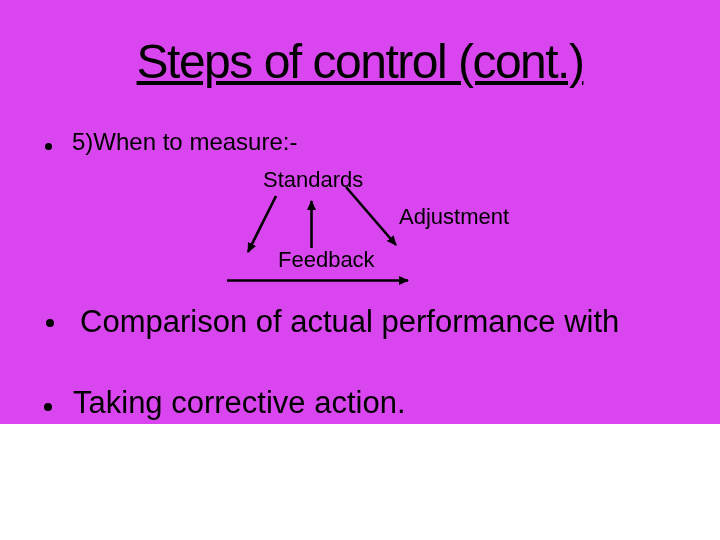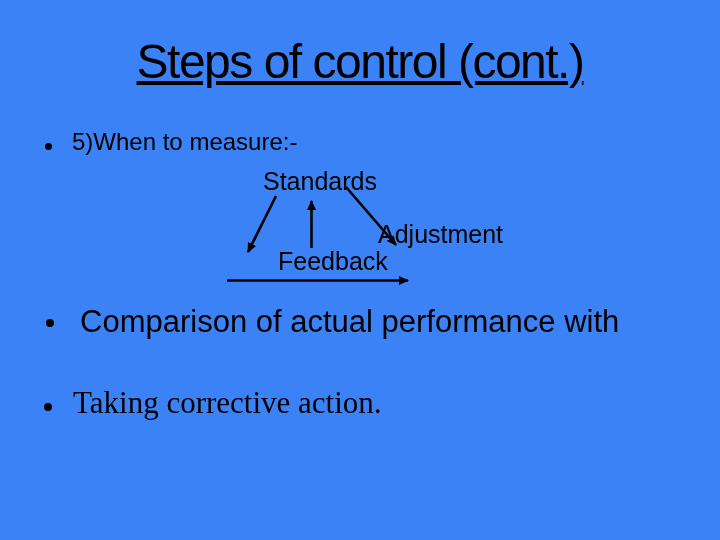--- a/index.html
+++ b/index.html
@@ -1,20 +1,20 @@
 <!DOCTYPE html>
 <html><head>
 <meta charset="utf-8">
 <style>
   html, body { margin: 0; padding: 0; background: #ffffff; }
   .slide {
     position: relative;
     width: 720px;
-    height: 540px;
-    background: #3b82f6;
+    height: 424px;
+    background: #d946ef;
     overflow: hidden;
     font-family: "Liberation Sans", "DejaVu Sans", sans-serif;
     color: #000000;
   }
   .abs { position: absolute; white-space: nowrap; line-height: 1; }
 
   .title {
     left: 0; right: 0; top: 38px;
     margin: 0;
     text-align: center;
@@ -31,39 +31,39 @@
   .dot {
     position: absolute;
     width: 8px; height: 8px;
     background: #000000;
     border-radius: 50%;
   }
   .dot-1 { left: 45px; top: 143px; width: 7px; height: 7px; }
   .dot-2 { left: 46px; top: 319px; }
   .dot-3 { left: 44px; top: 403px; }
 
-  .diagram-label { font-size: 25px; }
+  .diagram-label { font-size: 22px; }
   .lbl-standards   { left: 263px; top: 169px; }
   .lbl-measurement { left: 142px; top: 212px; }
   .lbl-feedback    { left: 278px; top: 217px; margin-top: 32px; }
-  .lbl-adjustment  { left: 378px; top: 206px; margin-top: 16px; }
+  .lbl-adjustment  { left: 399px; top: 206px; }
   .lbl-performance { left: 256px; top: 258px; }
 
   .arrow-layer {
     position: absolute;
     left: 0; top: 0;
     width: 720px; height: 540px;
     pointer-events: none;
     overflow: visible;
   }
 
   .body-bullet { font-size: 31px; }
   .bullet-comparison { left: 72px; top: 302px; line-height: 39px; }
   .bullet-comparison .line-1 { padding-left: 8px; }
-  .bullet-taking { left: 73px; top: 387px; font-family: Liberation Serif, serif; }
+  .bullet-taking { left: 73px; top: 387px; }
 </style>
 </head>
 <body>
 
 <div class="slide">
 
   <h1 class="abs title">Steps of control (cont.)</h1>
 
   <span class="dot dot-1"></span>
   <div class="abs intro-text">5)When to measure:-</div>

